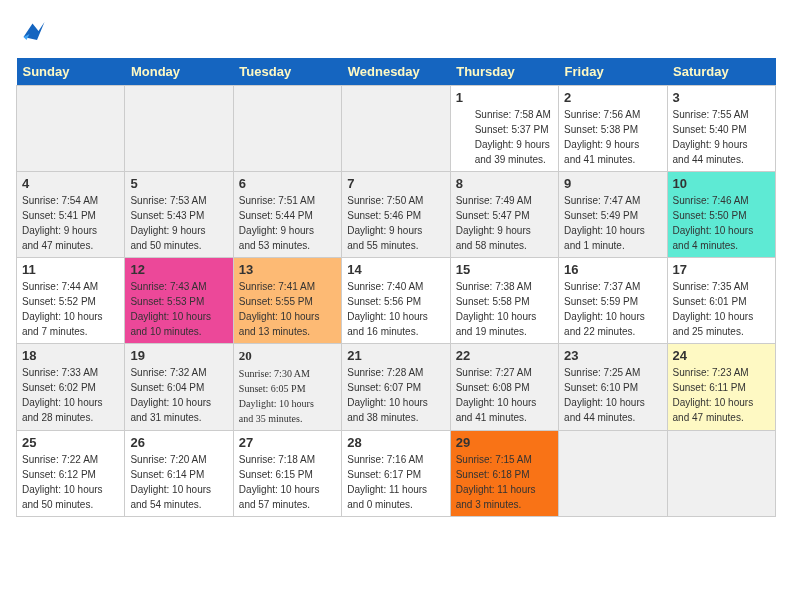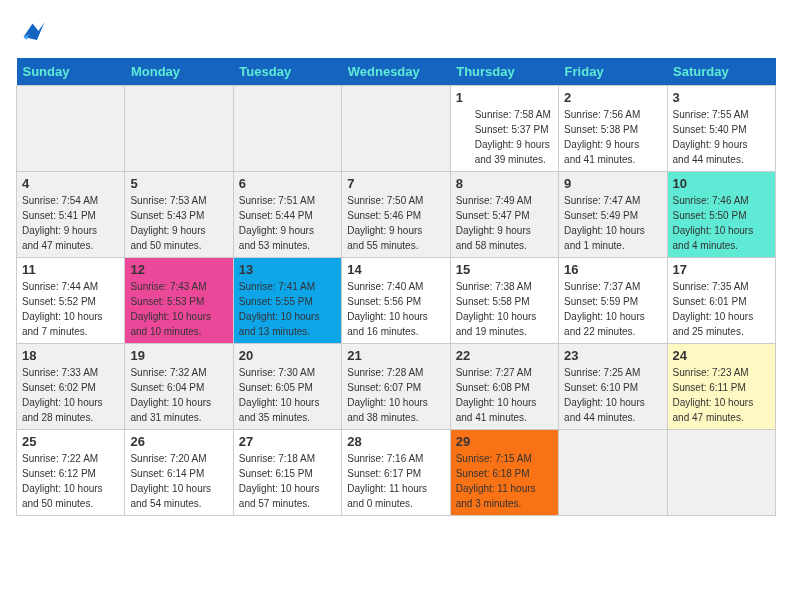--- a/index.html
+++ b/index.html
@@ -37,21 +37,21 @@
       font-size: 16px;
       color: #555;
     }
     table {
       width: 100%;
       border-collapse: collapse;
       table-layout: fixed;
     }
     th {
       background-color: #1565c0;
-      color: #5eead4;
+      color: #fef9c3;
       text-align: left;
       padding: 6px 6px;
       font-size: 13px;
       font-weight: bold;
       margin-top: 20px;
     }
     td {
       border: 1px solid #ccc;
       vertical-align: top;
       padding: 4px 5px;
@@ -198,21 +198,21 @@
 Daylight: 10 hours
 and 7 minutes.</div>
         </td>
         <td style="background-color: #ec4899;">
           <div class="day-number">12</div>
           <div class="day-info" style="white-space: pre-line;">Sunrise: 7:43 AM
 Sunset: 5:53 PM
 Daylight: 10 hours
 and 10 minutes.</div>
         </td>
-        <td style="background-color: #0ea5e9;">
+        <td style="background-color: #fdba74;">
           <div class="day-number">13</div>
           <div class="day-info" style="white-space: pre-line;">Sunrise: 7:41 AM
 Sunset: 5:55 PM
 Daylight: 10 hours
 and 13 minutes.</div>
         </td>
         <td style="background-color: rgb(255, 255, 255);">
           <div class="day-number">14</div>
           <div class="day-info" style="white-space: pre-line;">Sunrise: 7:40 AM
 Sunset: 5:56 PM
@@ -249,21 +249,21 @@
 Daylight: 10 hours
 and 28 minutes.</div>
         </td>
         <td style="background-color: rgb(240, 240, 240);">
           <div class="day-number">19</div>
           <div class="day-info" style="white-space: pre-line;">Sunrise: 7:32 AM
 Sunset: 6:04 PM
 Daylight: 10 hours
 and 31 minutes.</div>
         </td>
-        <td style="background-color: rgb(240, 240, 240);">
+        <td style="background-color: rgb(240, 240, 240); font-family: Liberation Serif, serif;">
           <div class="day-number">20</div>
           <div class="day-info" style="white-space: pre-line;">Sunrise: 7:30 AM
 Sunset: 6:05 PM
 Daylight: 10 hours
 and 35 minutes.</div>
         </td>
         <td style="background-color: rgb(240, 240, 240);">
           <div class="day-number">21</div>
           <div class="day-info" style="white-space: pre-line;">Sunrise: 7:28 AM
 Sunset: 6:07 PM

